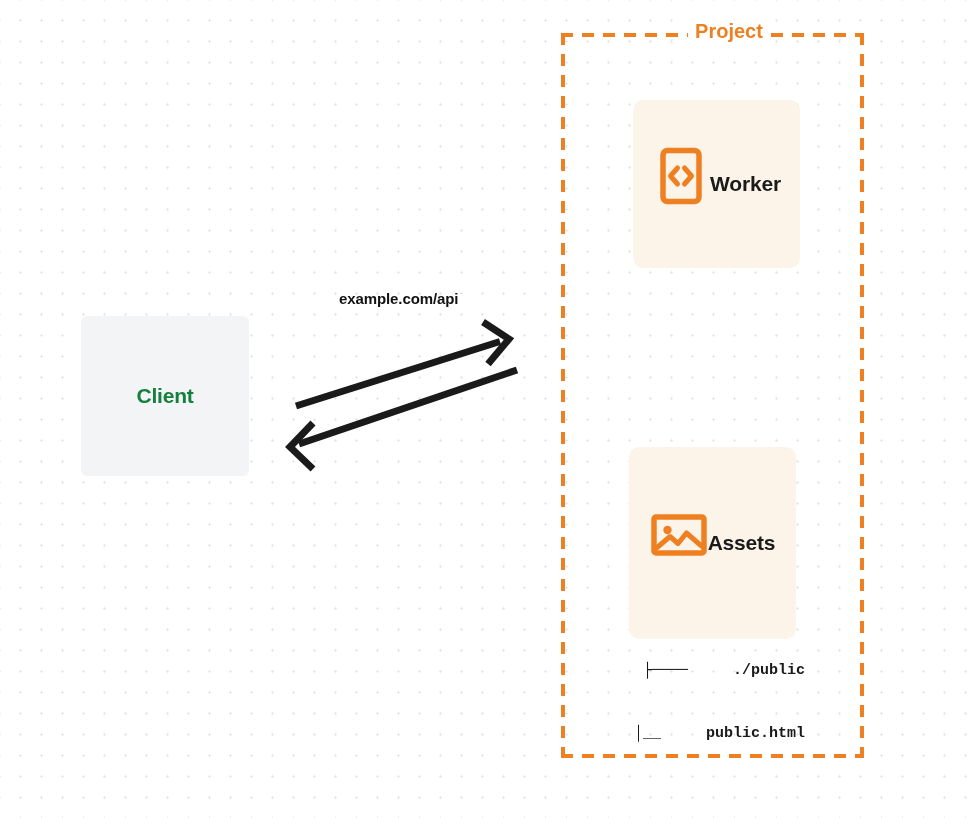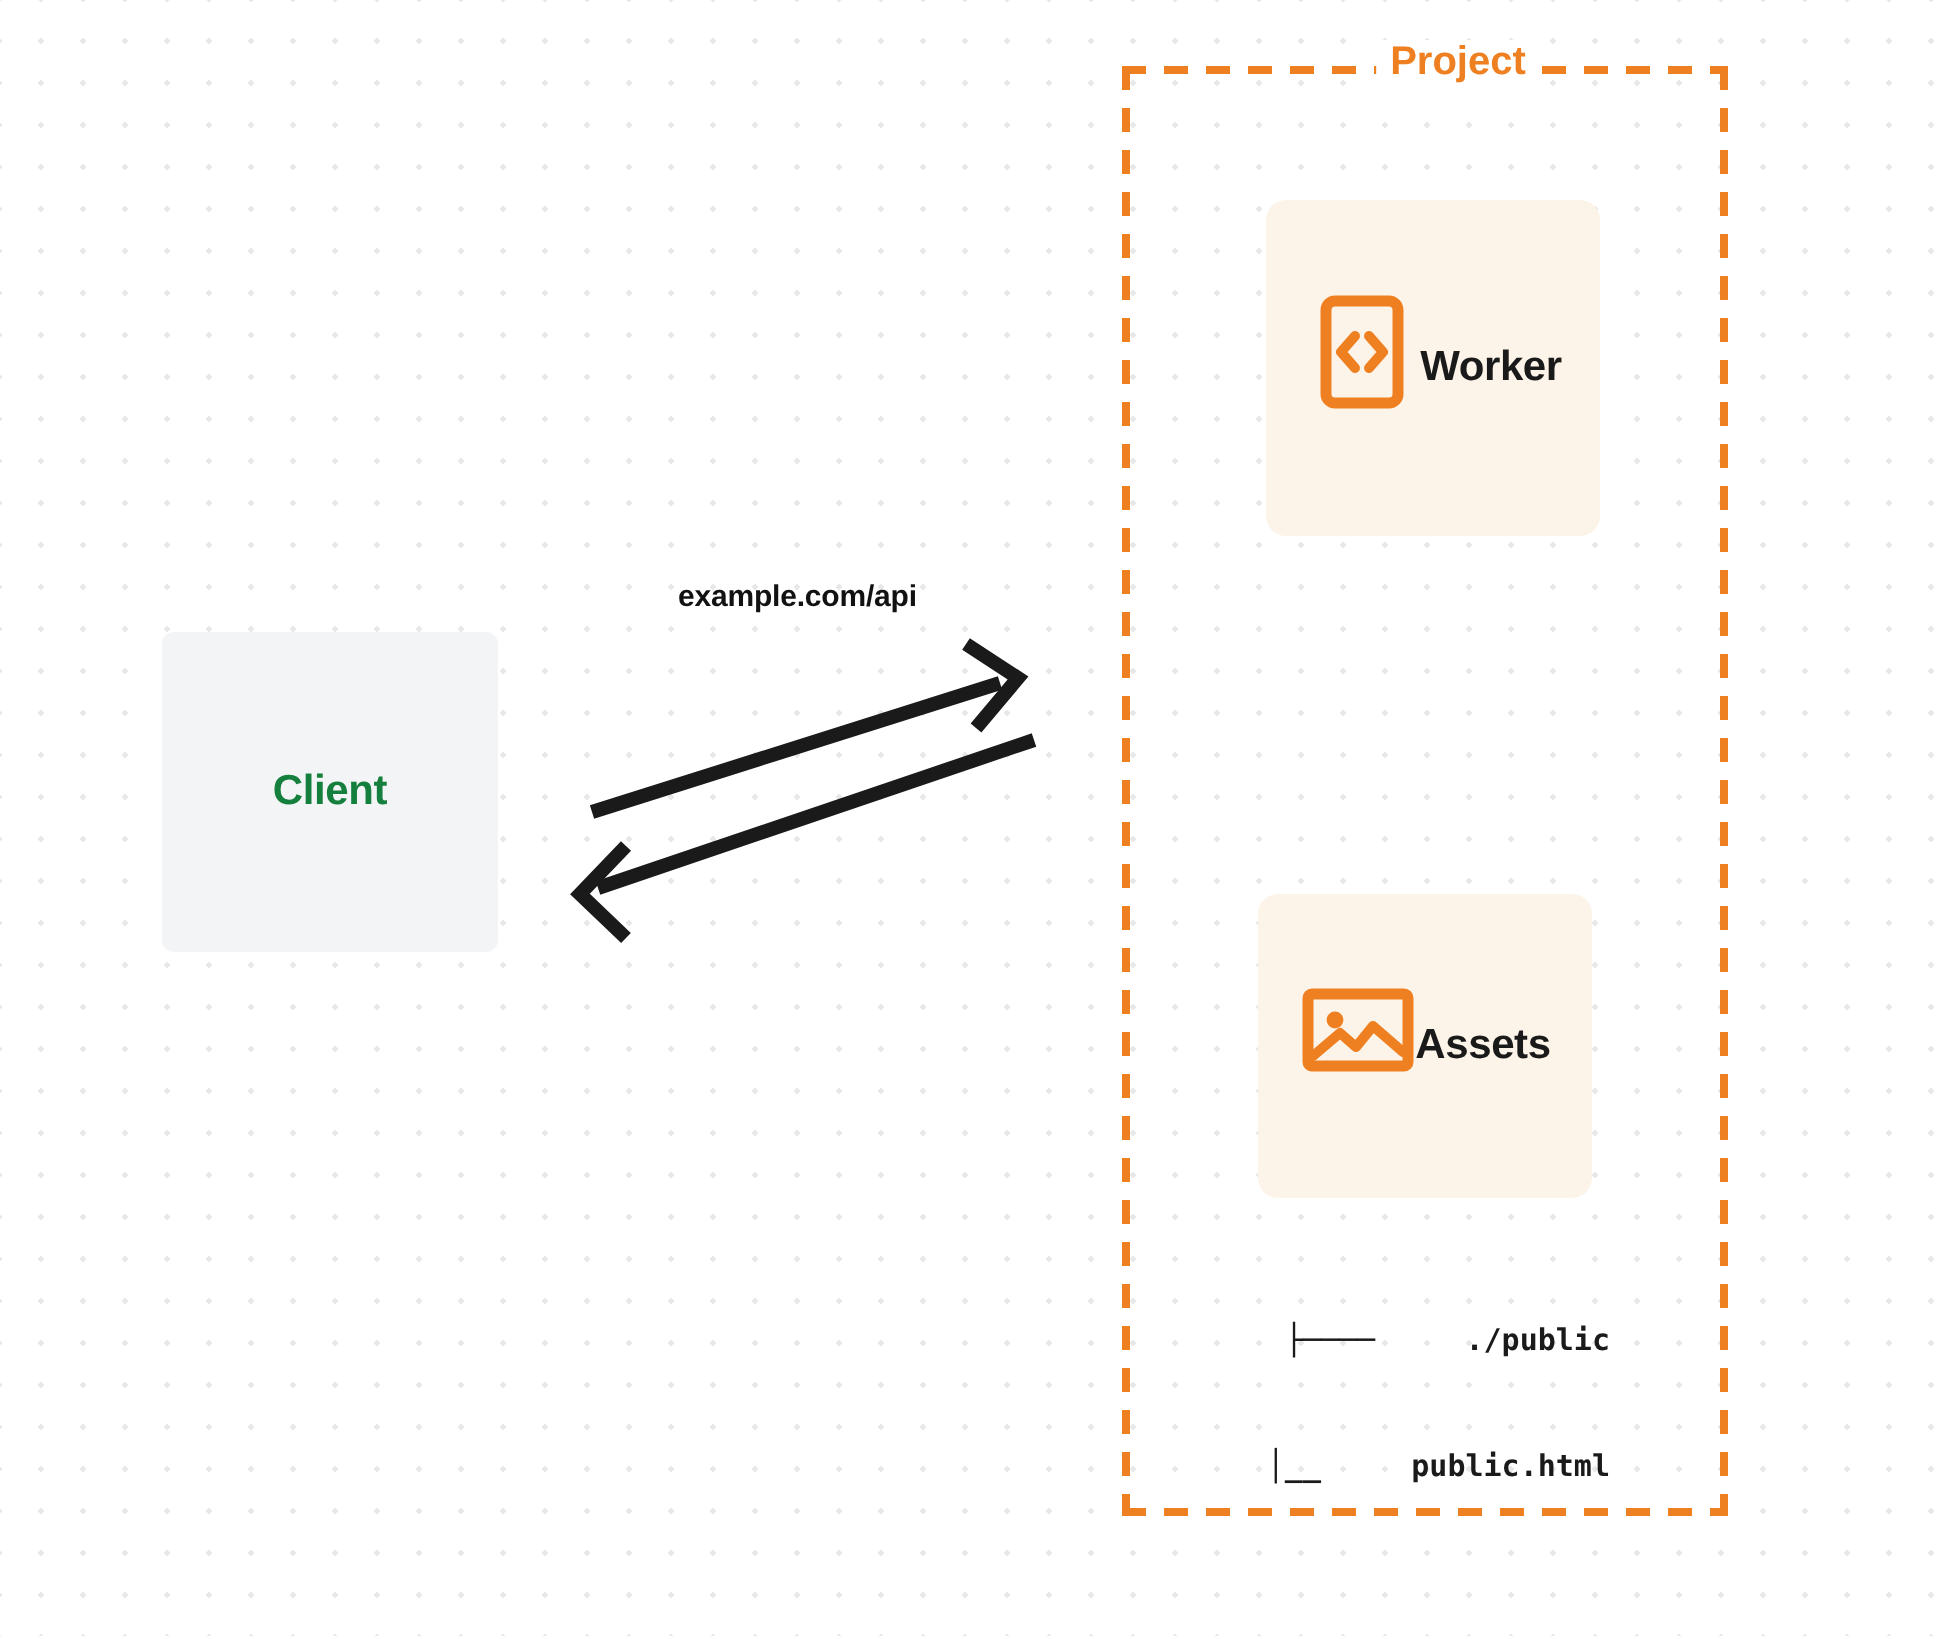--- a/index.html
+++ b/index.html
@@ -124,21 +124,21 @@
   #worker-card {
     left: 633px;
     top: 100px;
     width: 167px;
     height: 168px;
   }
   #assets-card {
     left: 629px;
     top: 447px;
     width: 167px;
-    height: 152px;
+    height: 192px;
   }
   .service-icon {
     width: 58px;
     height: 58px;
     margin-bottom: 16px;
   }
   .service-label {
     font-size: 21px;
     font-weight: bold;
     color: #1a1a1a;
@@ -152,21 +152,21 @@
     top: 618px;
     width: 200px;
     font-family: "DejaVu Sans Mono", monospace;
     font-size: 15px;
     font-weight: bold;
     color: #1a1a1a;
     line-height: 21px;
     white-space: pre;
     text-align: right;
   }
-  #file-tree .tree-row { display: block; }
+  #file-tree .tree-row { display: block; font-family: Liberation Mono, monospace; }
 </style>
 </head>
 <body>
 
 <div id="canvas">
 
   <div id="client-box">
     <span class="box-label">Client</span>
   </div>
 

